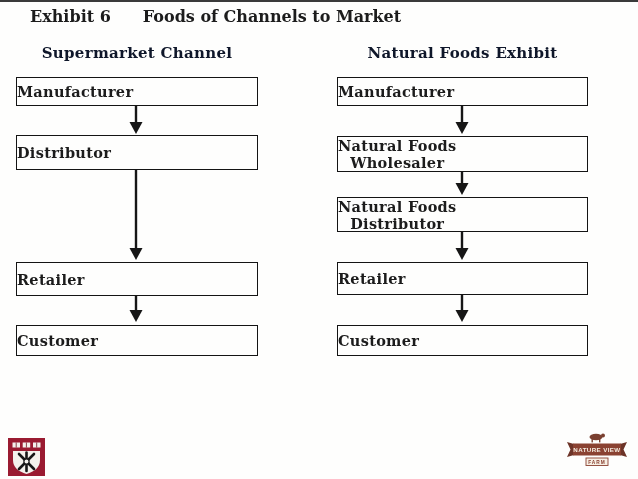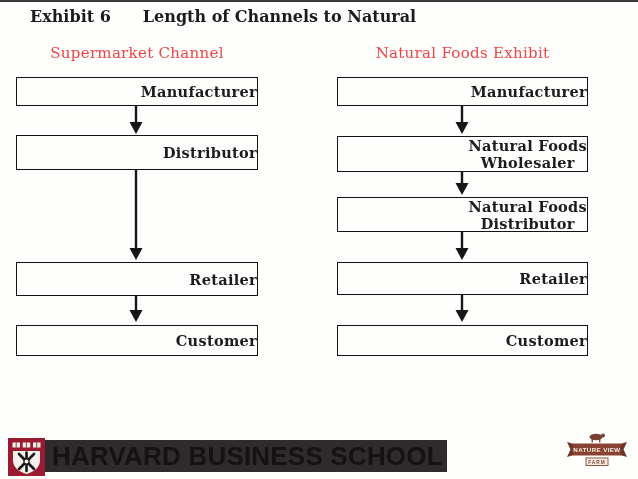--- a/index.html
+++ b/index.html
@@ -7,29 +7,29 @@
   .slide {
     position:relative; width:638px; height:479px; background:#fefefd;
     font-family:"DejaVu Serif","Liberation Serif",serif; color:#1a1a1a;
   }
   .top-rule { position:absolute; top:0; left:0; width:638px; height:2px; background:#3a3a3a; }
 
   .exhibit-title { position:absolute; top:7px; left:30px; font-size:16px; font-weight:bold; color:#1c1c1c; }
   .exhibit-title .label { margin-right:32px; }
 
   .col-heading {
-    position:absolute; top:44px; font-size:15px; font-weight:normal;
-    text-align:center; color:#ef4444; letter-spacing:0.3px;
+    position:absolute; top:44px; font-size:15px; font-weight:bold;
+    text-align:center; color:#0f172a; letter-spacing:0.3px;
   }
   .h-left  { left:16px;  width:242px; }
   .h-right { left:337px; width:251px; }
 
   .box {
     position:absolute; border:1.6px solid #141414; background:#fefefd;
-    display:flex; align-items:center; justify-content:flex-end;
+    display:flex; align-items:center; justify-content:flex-start;
   }
   .box-label {
     font-size:14.5px; font-weight:bold; color:#1c1c1c; text-align:center;
     white-space:pre-line; line-height:17px; letter-spacing:0.3px;
   }
   
   .b-l1 { left:16px; top:77px;  width:242px; height:29px; }
   .b-l2 { left:16px; top:135px; width:242px; height:35px; }
   .b-l3 { left:16px; top:262px; width:242px; height:34px; }
   .b-l4 { left:16px; top:325px; width:242px; height:31px; }
@@ -55,21 +55,21 @@
   .natureview { position:absolute; left:566px; top:429px; width:62px; height:42px; }
 </style>
 </head>
 <body>
 
 <div class="slide">
 
   <div class="top-rule"></div>
 
   <div class="exhibit-title">
-    <span class="label">Exhibit 6</span><span>Length of Channels to Natural</span>
+    <span class="label">Exhibit 6</span><span>Foods of Channels to Market</span>
   </div>
 
   <div class="col-heading h-left">Supermarket Channel</div>
   <div class="col-heading h-right">Natural Foods Exhibit</div>
 
   <div class="box b-l1">
     <span class="box-label">Manufacturer</span>
   </div>
   <div class="box b-l2">
     <span class="box-label">Distributor</span>
@@ -127,23 +127,20 @@
         <line x1="462" y1="232" x2="462" y2="249"></line>
           <polygon points="455.5,248 468.5,248 462,260" stroke="none"></polygon>
       </g>
       <g>
         <line x1="462" y1="295" x2="462" y2="311"></line>
           <polygon points="455.5,310 468.5,310 462,322" stroke="none"></polygon>
       </g>
     </g>
   </svg>
 
-  <div class="footer-bar">
-    <span class="footer-text">HARVARD BUSINESS SCHOOL</span>
-  </div>
 
   <svg class="shield" viewBox="0 0 37 38" xmlns="http://www.w3.org/2000/svg">
     <rect x="0" y="0" width="37" height="38" fill="#9a1b31"></rect>
     <g>
       <rect x="4.5" y="4.5" width="7.5" height="5" fill="#f4f1ec"></rect>
       <rect x="14.7" y="4.5" width="7.5" height="5" fill="#f4f1ec"></rect>
       <rect x="25" y="4.5" width="7.5" height="5" fill="#f4f1ec"></rect>
       <line x1="8.2" y1="4.5" x2="8.2" y2="9.5" stroke="#6e0f20" stroke-width="0.8"></line>
       <line x1="18.4" y1="4.5" x2="18.4" y2="9.5" stroke="#6e0f20" stroke-width="0.8"></line>
       <line x1="28.7" y1="4.5" x2="28.7" y2="9.5" stroke="#6e0f20" stroke-width="0.8"></line>

